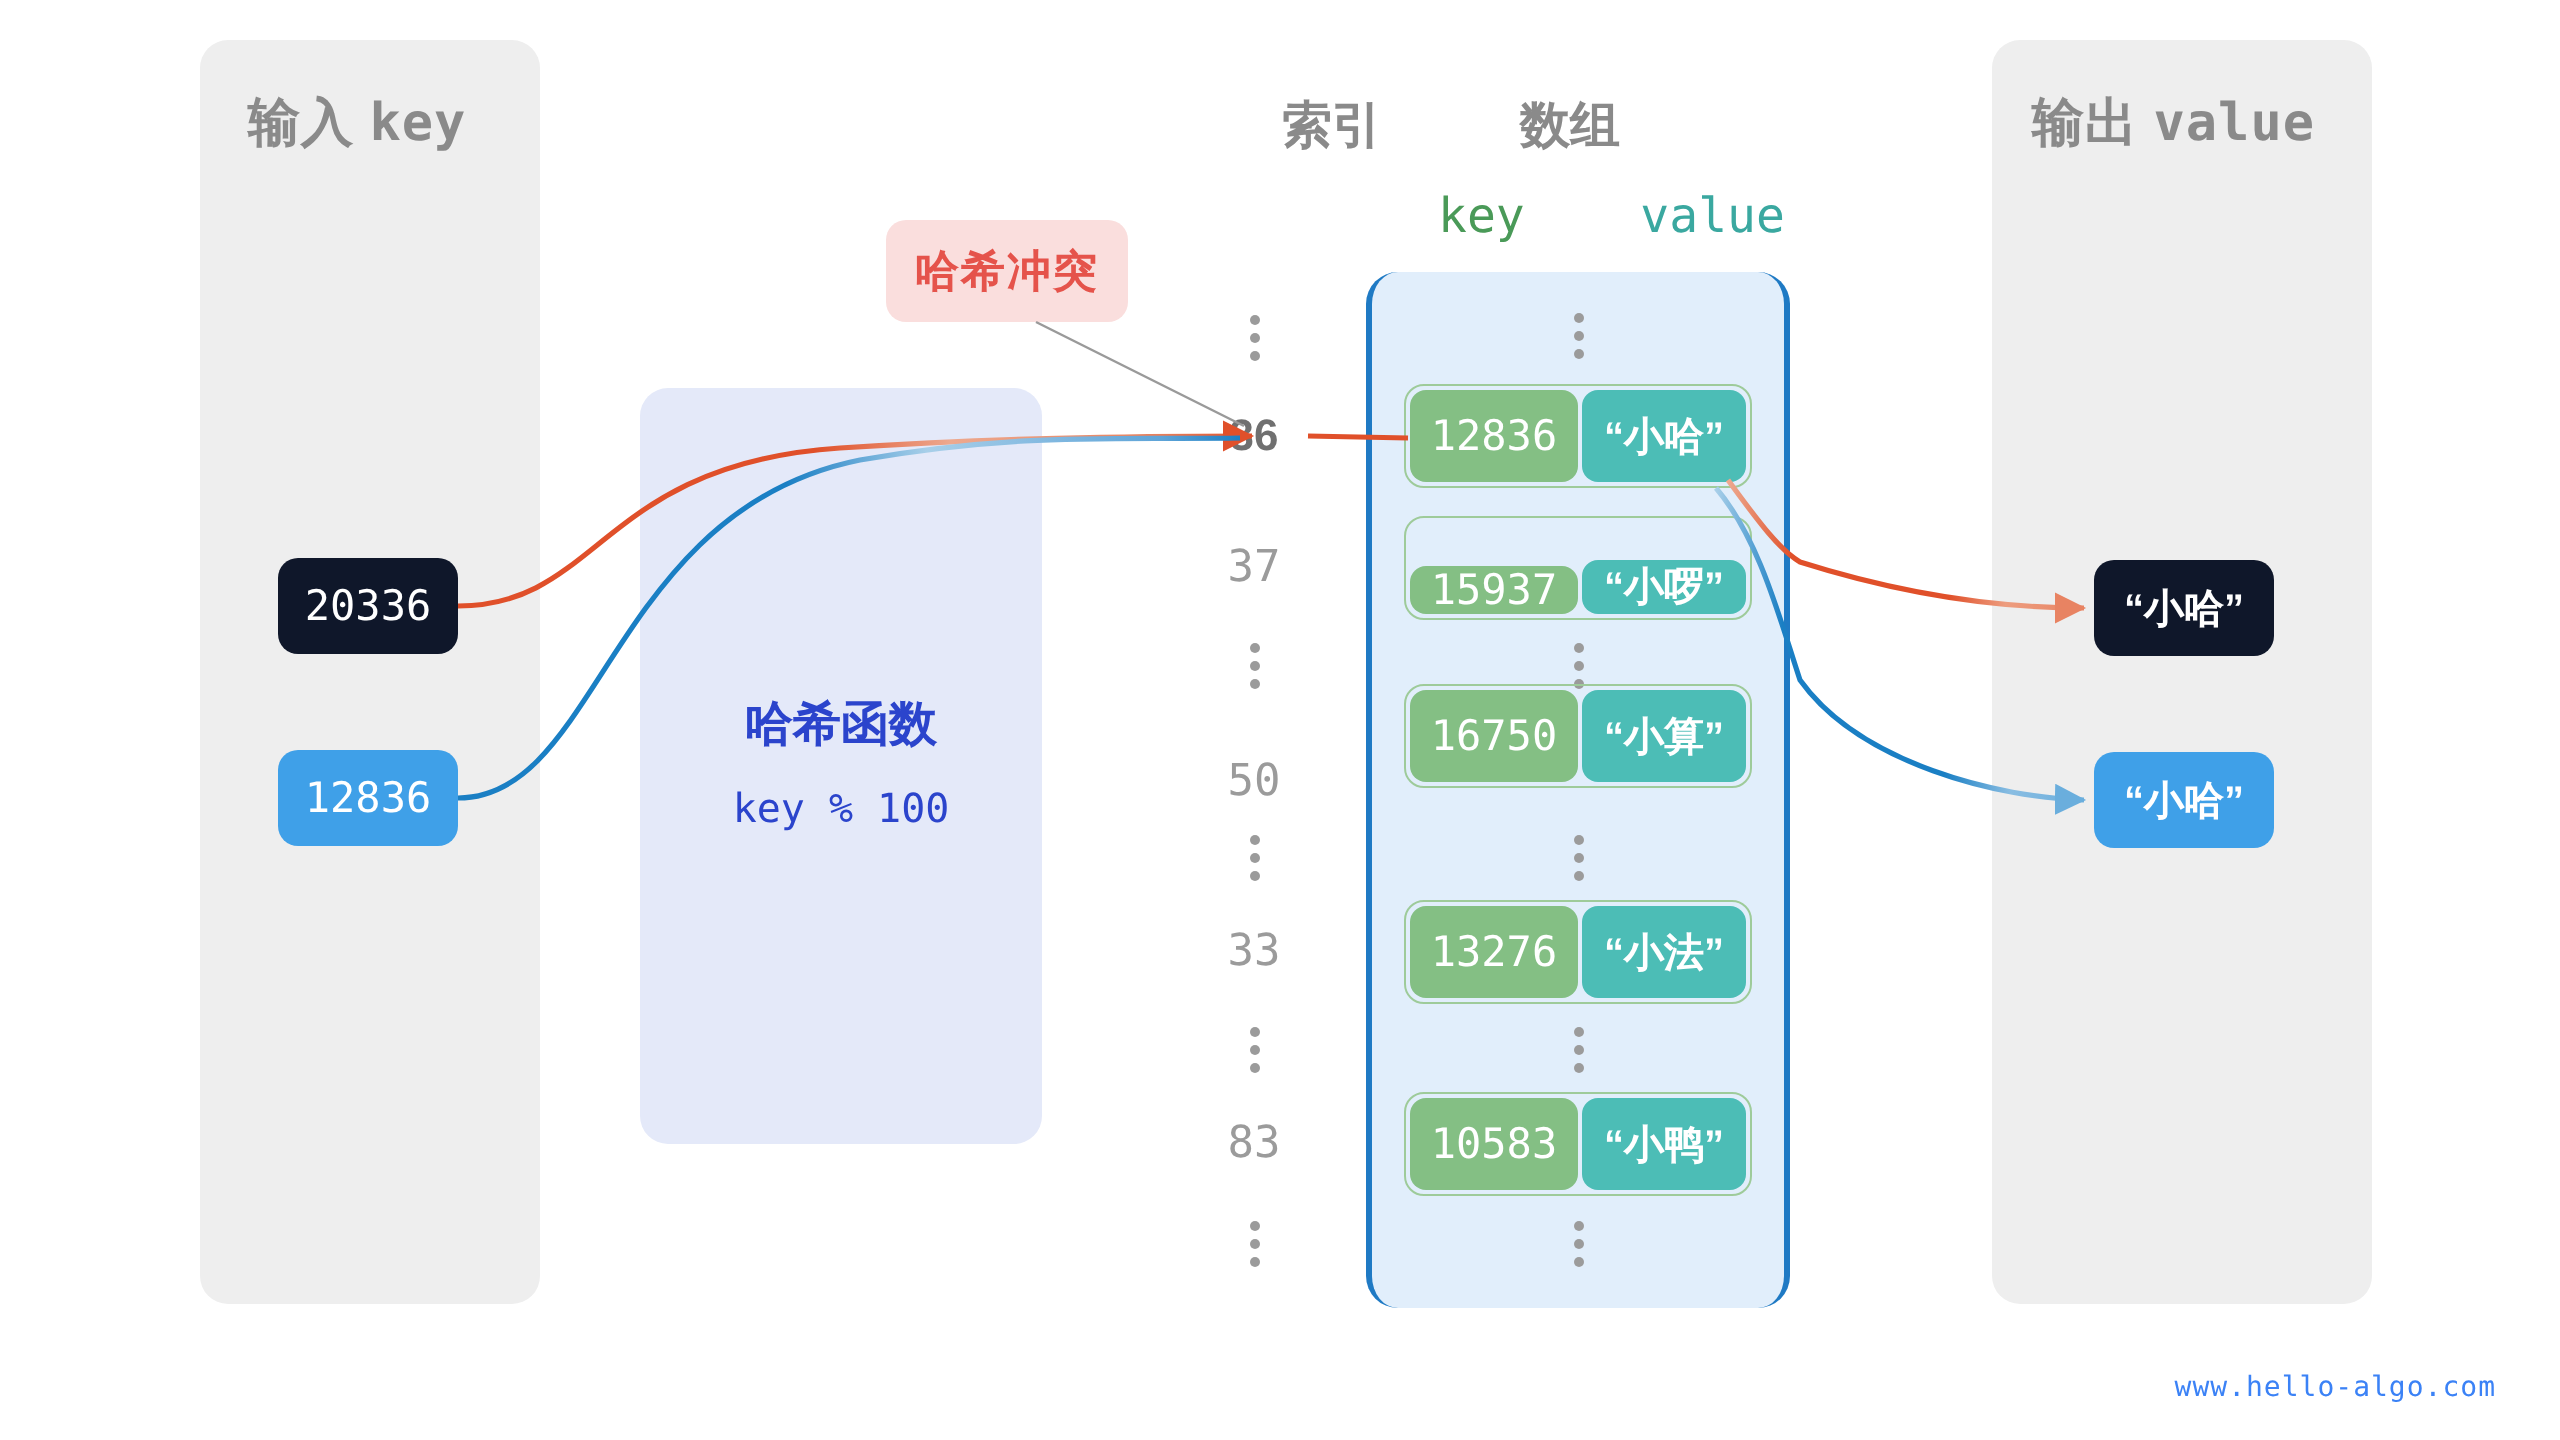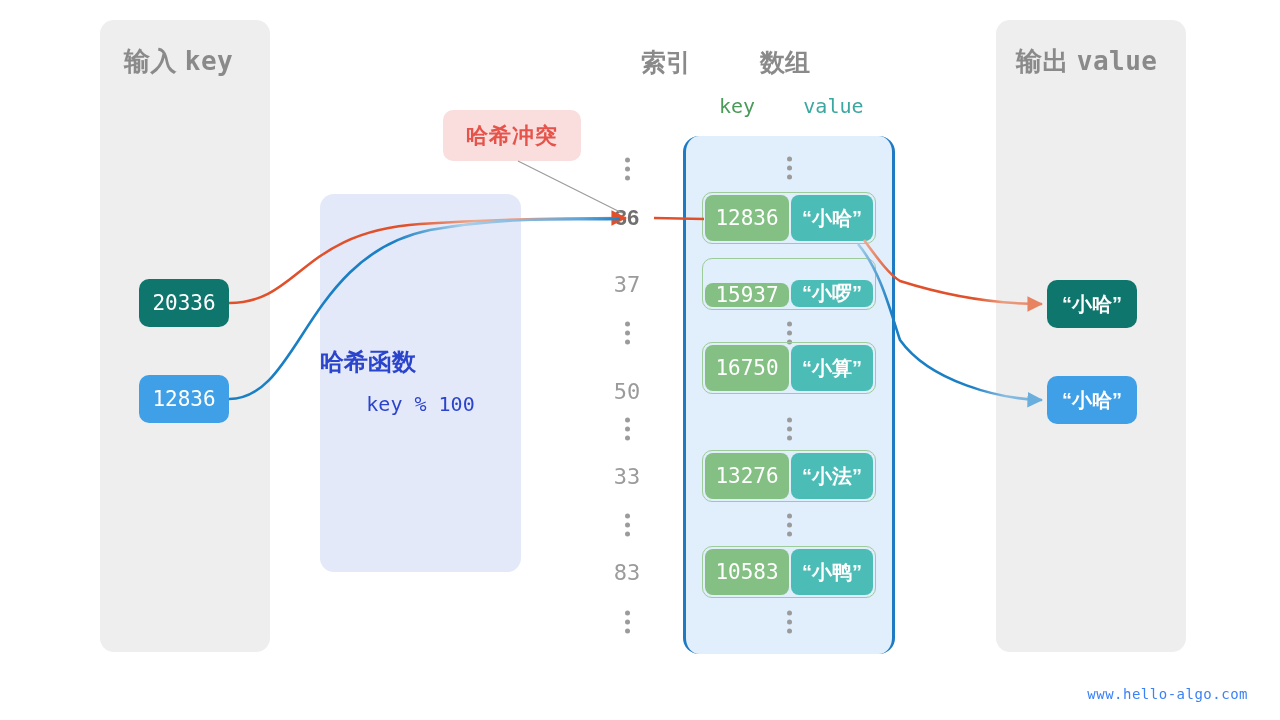--- a/index.html
+++ b/index.html
@@ -41,61 +41,62 @@
   .col-head {
     position: absolute;
     font-size: 25px;
     font-weight: bold;
     color: #8a8a8a;
     white-space: nowrap;
   }
   .kv-head {
     position: absolute;
     font-family: "DejaVu Sans Mono", "Liberation Mono", monospace;
-    font-size: 20px;
+    font-size: 24px;
     white-space: nowrap;
     font-weight: normal;
   }
   .kv-head .k { color: #4a9a58; }
   .kv-head .v { color: #3aa8a0; }
 
   
   #hash-box {
     position: absolute;
     left: 320px;
     top: 194px;
     width: 201px;
     height: 378px;
     background: #e4e9f9;
     border-radius: 14px;
   }
   #hash-box .hf-title {
     position: absolute;
     left: 0; right: 0;
     top: 152px;
+    text-align: center;
     font-size: 24px;
     font-weight: bold;
     color: #2b44cc;
   }
   #hash-box .hf-expr {
     position: absolute;
     left: 0; right: 0;
     top: 198px;
     text-align: center;
     font-family: "DejaVu Sans Mono", "Liberation Mono", monospace;
     font-size: 20px;
     color: #2b44cc;
   }
 
   
   #collision-label {
     position: absolute;
     left: 443px;
     top: 110px;
-    width: 138px;
+    width: 121px;
     height: 51px;
     background: #fadedd;
     border-radius: 10px;
     display: flex;
     align-items: center;
     justify-content: center;
     font-size: 22px;
     font-weight: bold;
     color: #e5534b;
     letter-spacing: 1px;
@@ -190,21 +191,21 @@
     position: absolute;
     width: 90px;
     height: 48px;
     border-radius: 10px;
     display: flex;
     align-items: center;
     justify-content: center;
     color: #ffffff;
     transform: translateY(-50%);
   }
-  .chip.orange { background: #0f766e; }
+  .chip.orange { background: #0f172a; }
   .chip.blue   { background: #3fa0e8; }
   .chip.num {
     font-family: "DejaVu Sans Mono", "Liberation Mono", monospace;
     font-size: 21px;
   }
   .chip.txt {
     font-size: 20px;
     font-weight: bold;
   }
 

